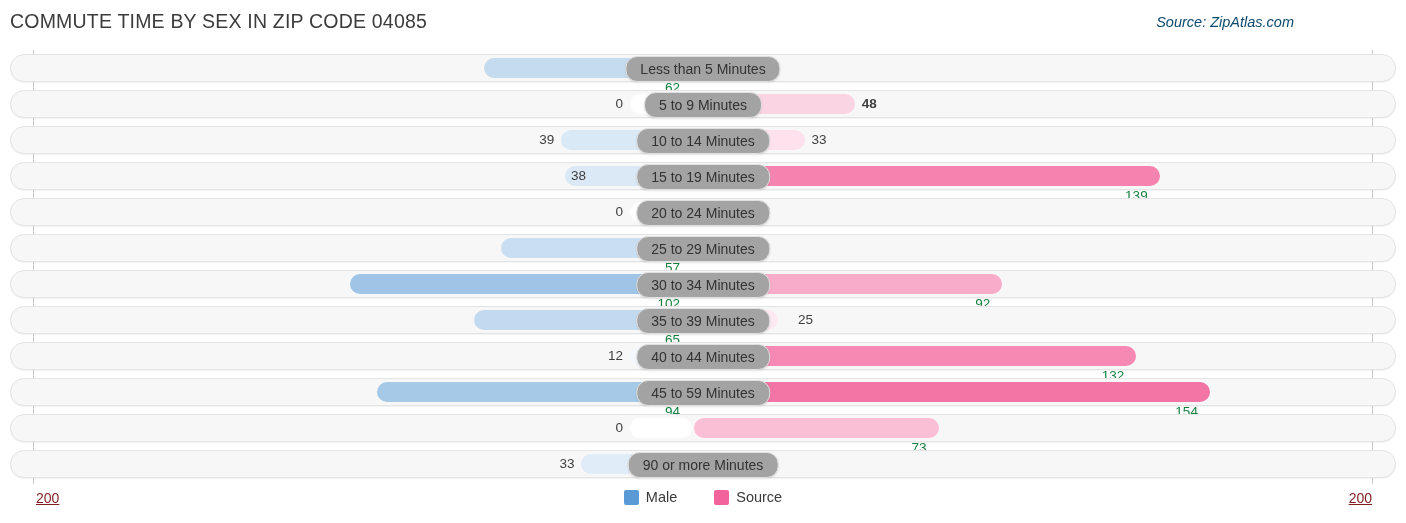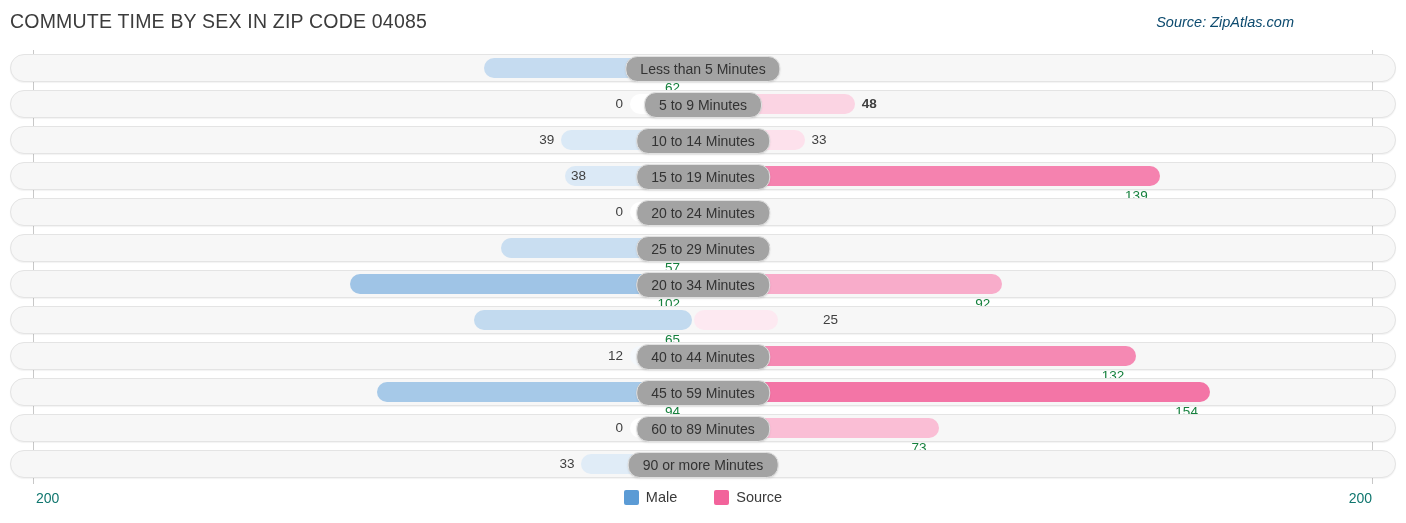--- a/index.html
+++ b/index.html
@@ -74,21 +74,21 @@
     font-size:14px;color:#333333;
     white-space:nowrap;
     box-shadow:0 1px 2px rgba(0,0,0,0.08);
     z-index:5;
   }
 
   
   .footer{position:absolute;left:0;top:484px;width:1406px;height:39px;}
   .axis-tick{
     position:absolute;top:6px;
-    font-size:14px;color:#0f766e;white-space:nowrap;
+    font-size:14px;color:#7f1d1d;white-space:nowrap;text-decoration:underline;
   }
   .axis-tick.left{left:36px;}
   .axis-tick.right{right:34px;}
 
   .legend{
     position:absolute;left:0;top:5px;width:1406px;
     display:flex;justify-content:center;align-items:center;gap:37px;
   }
   .legend-item{display:flex;align-items:center;gap:7px;}
   .legend-swatch{width:15px;height:15px;border-radius:2px;display:block;}
@@ -147,48 +147,48 @@
         <div class="bar-val male inside" style="right: 715px;">57</div>
         <div class="bar female" style="width: 62px; background: rgb(255, 255, 255);"></div>
         <div class="bar-val female" style="left: 752px;">0</div>
         <div class="cat-pill">25 to 29 Minutes</div>
       </div>
       <div class="row" style="top: 220px;">
         <div class="bar male" style="width: 341.7px; background: rgb(159, 196, 230);"></div>
         <div class="bar-val male inside" style="right: 715px;">102</div>
         <div class="bar female" style="width: 308.2px; background: rgb(248, 172, 202);"></div>
         <div class="bar-val female inside" style="left: 979.2px; transform: translateX(-100%);">92</div>
-        <div class="cat-pill">20 to 34 Minutes</div>
+        <div class="cat-pill">30 to 34 Minutes</div>
       </div>
       <div class="row" style="top: 256px;">
         <div class="bar male" style="width: 217.75px; background: rgb(194, 218, 239);"></div>
         <div class="bar-val male inside" style="right: 715px;">65</div>
         <div class="bar female" style="width: 83.75px; background: rgb(253, 233, 241);"></div>
-        <div class="bar-val female" style="left: 775px; margin-left: 37px;">25</div>
+        <div class="bar-val female" style="left: 750px; margin-left: 37px;">25</div>
+        <div class="cat-pill">35 to 39 Minutes</div>
       </div>
       <div class="row" style="top: 292px;">
         <div class="bar male" style="width: 62px; background: rgb(244, 248, 252);"></div>
         <div class="bar-val male" style="right: 772px;">12</div>
         <div class="bar female" style="width: 442.2px; background: rgb(245, 137, 179);"></div>
         <div class="bar-val female inside" style="left: 1113.2px; transform: translateX(-100%);">132</div>
         <div class="cat-pill">40 to 44 Minutes</div>
       </div>
       <div class="row" style="top: 328px;">
         <div class="bar male" style="width: 314.9px; background: rgb(166, 201, 232);"></div>
         <div class="bar-val male inside" style="right: 715px;">94</div>
         <div class="bar female" style="width: 515.9px; background: rgb(243, 117, 166);"></div>
         <div class="bar-val female inside" style="left: 1186.9px; transform: translateX(-100%);">154</div>
         <div class="cat-pill">45 to 59 Minutes</div>
       </div>
       <div class="row" style="top: 364px;">
         <div class="bar male" style="width: 62px; background: rgb(255, 255, 255);"></div>
         <div class="bar-val male" style="right: 772px;">0</div>
         <div class="bar female" style="width: 244.55px; background: rgb(250, 190, 213);"></div>
         <div class="bar-val female inside" style="left: 915.55px; transform: translateX(-100%);">73</div>
-        <div class="cat-pill">60 to 89 Minutes</div>
       </div>
       <div class="row" style="top: 400px;">
         <div class="bar male" style="width: 110.55px; background: rgb(224, 236, 247);"></div>
         <div class="bar-val male" style="right: 820.55px;">33</div>
         <div class="bar female" style="width: 62px; background: rgb(255, 255, 255);"></div>
         <div class="bar-val female" style="left: 752px;">0</div>
         <div class="cat-pill">90 or more Minutes</div>
       </div>
     </div>
 

